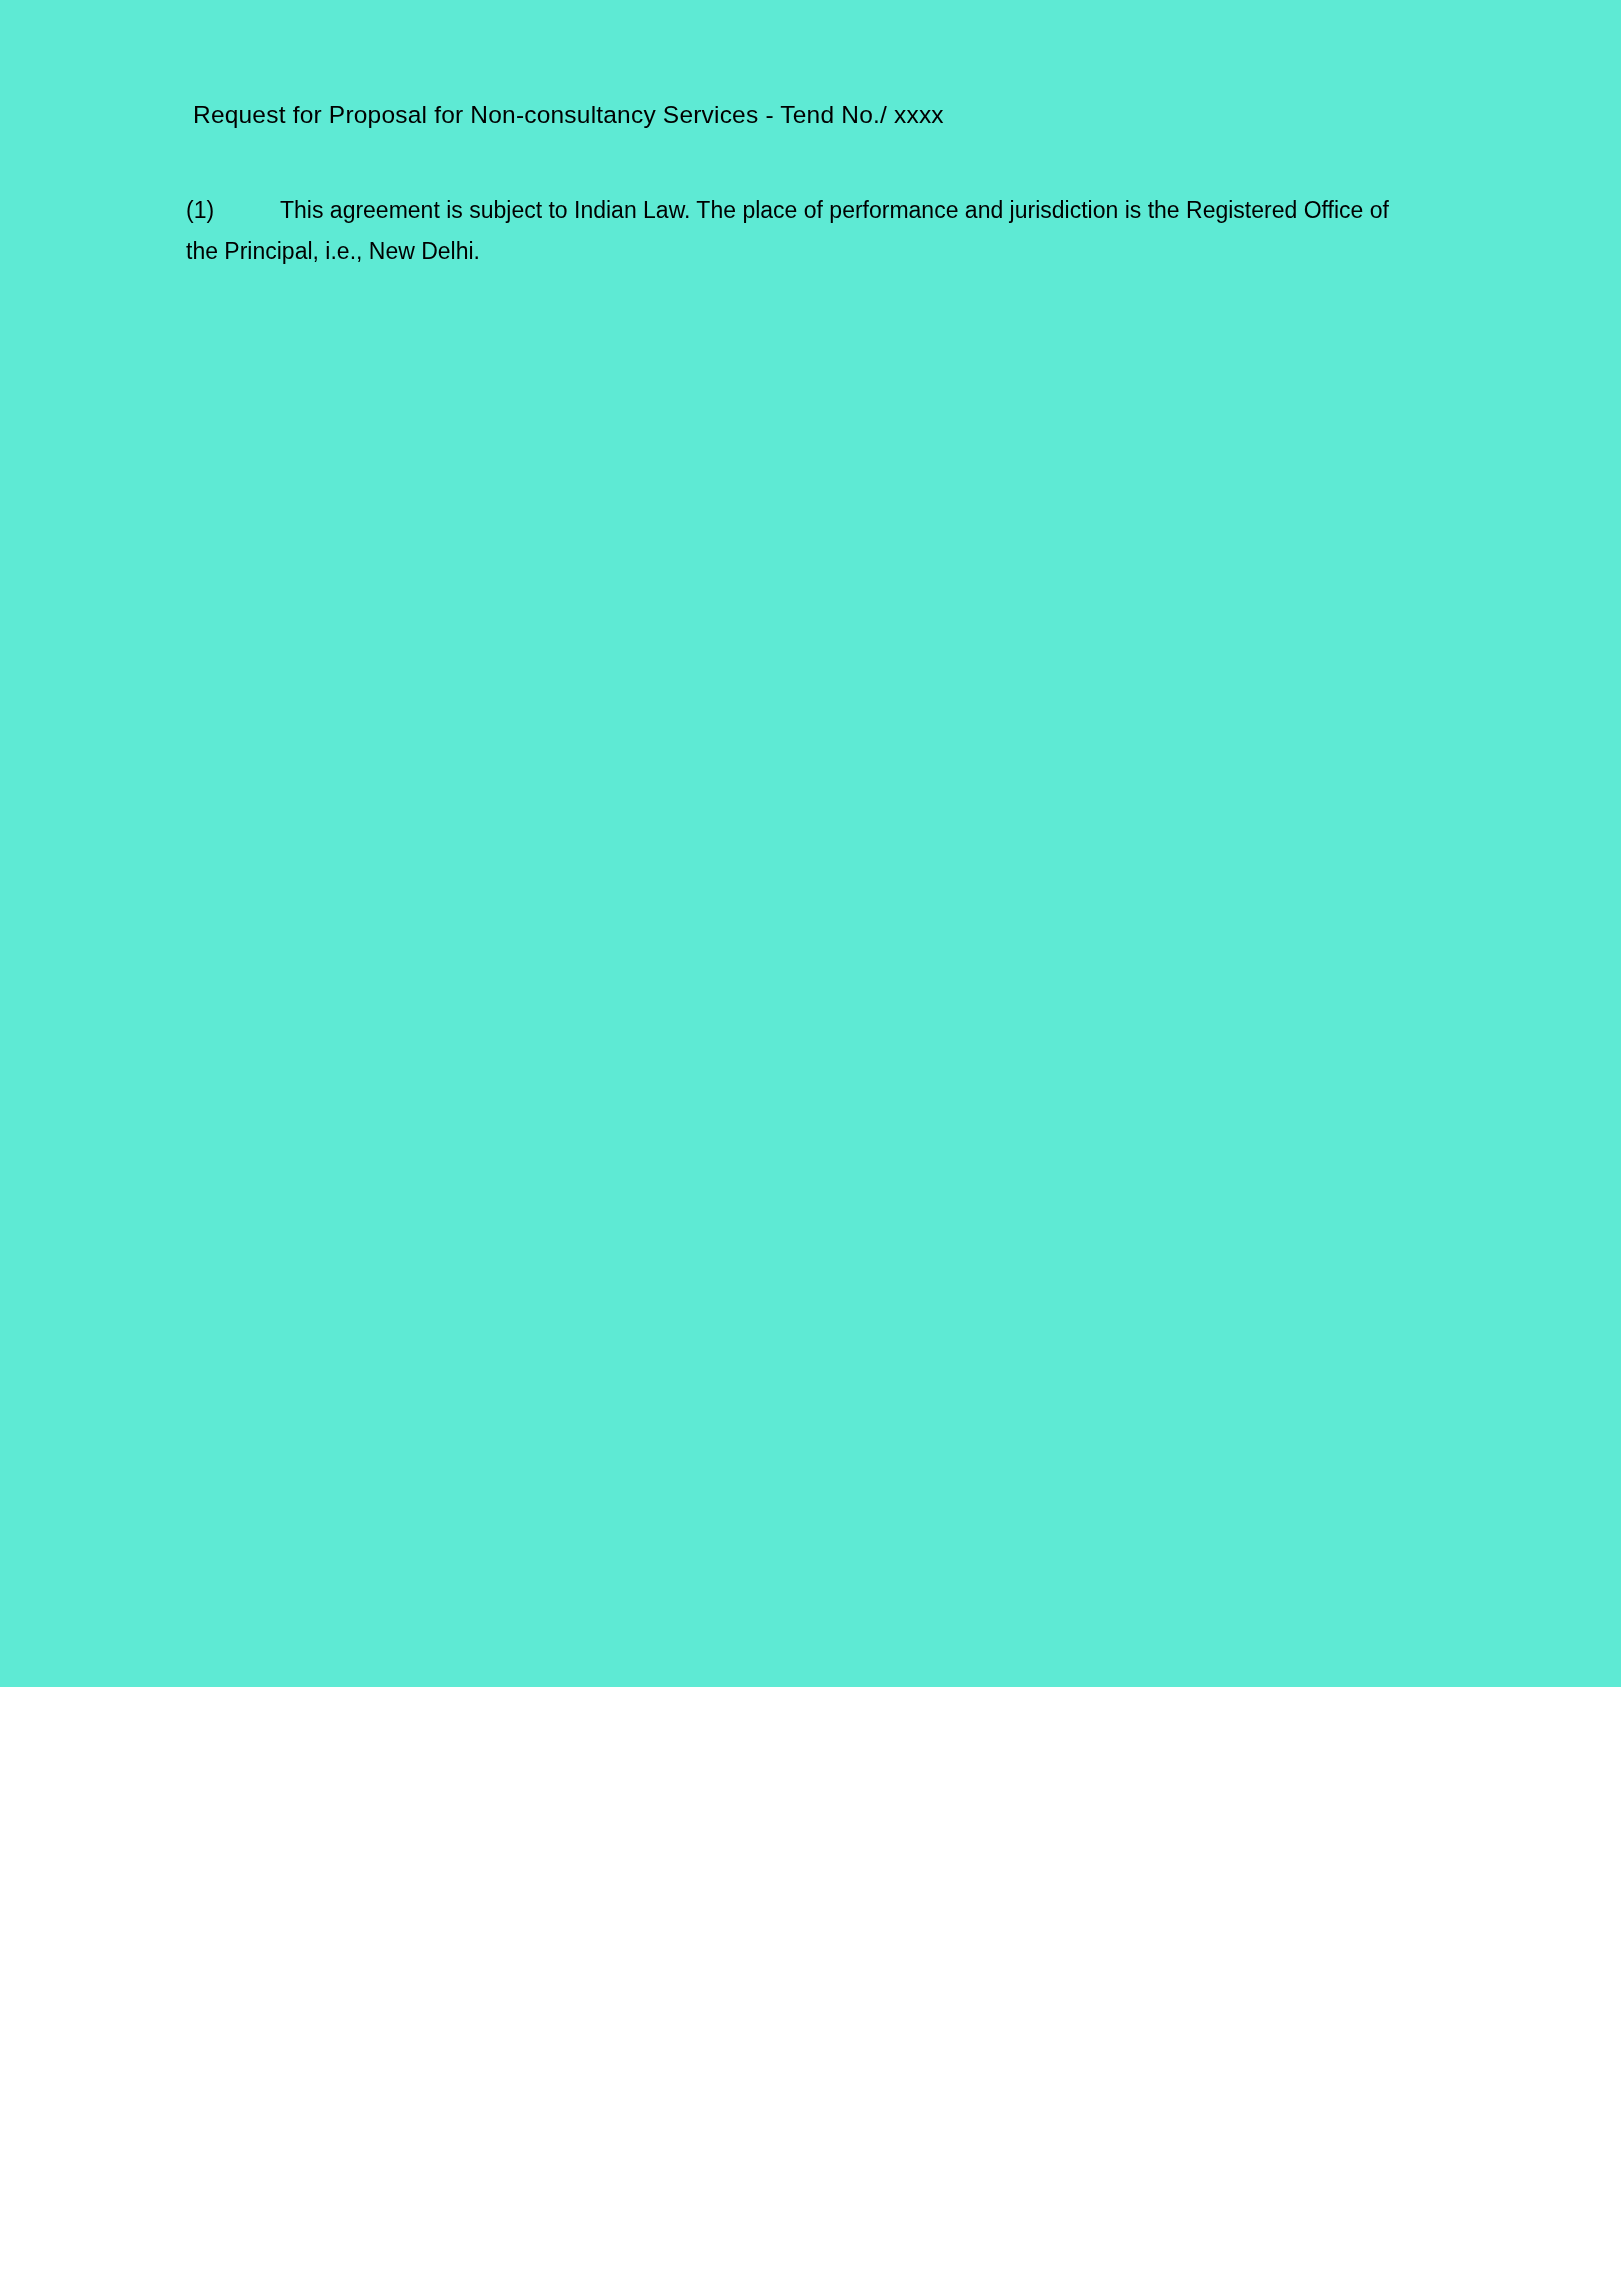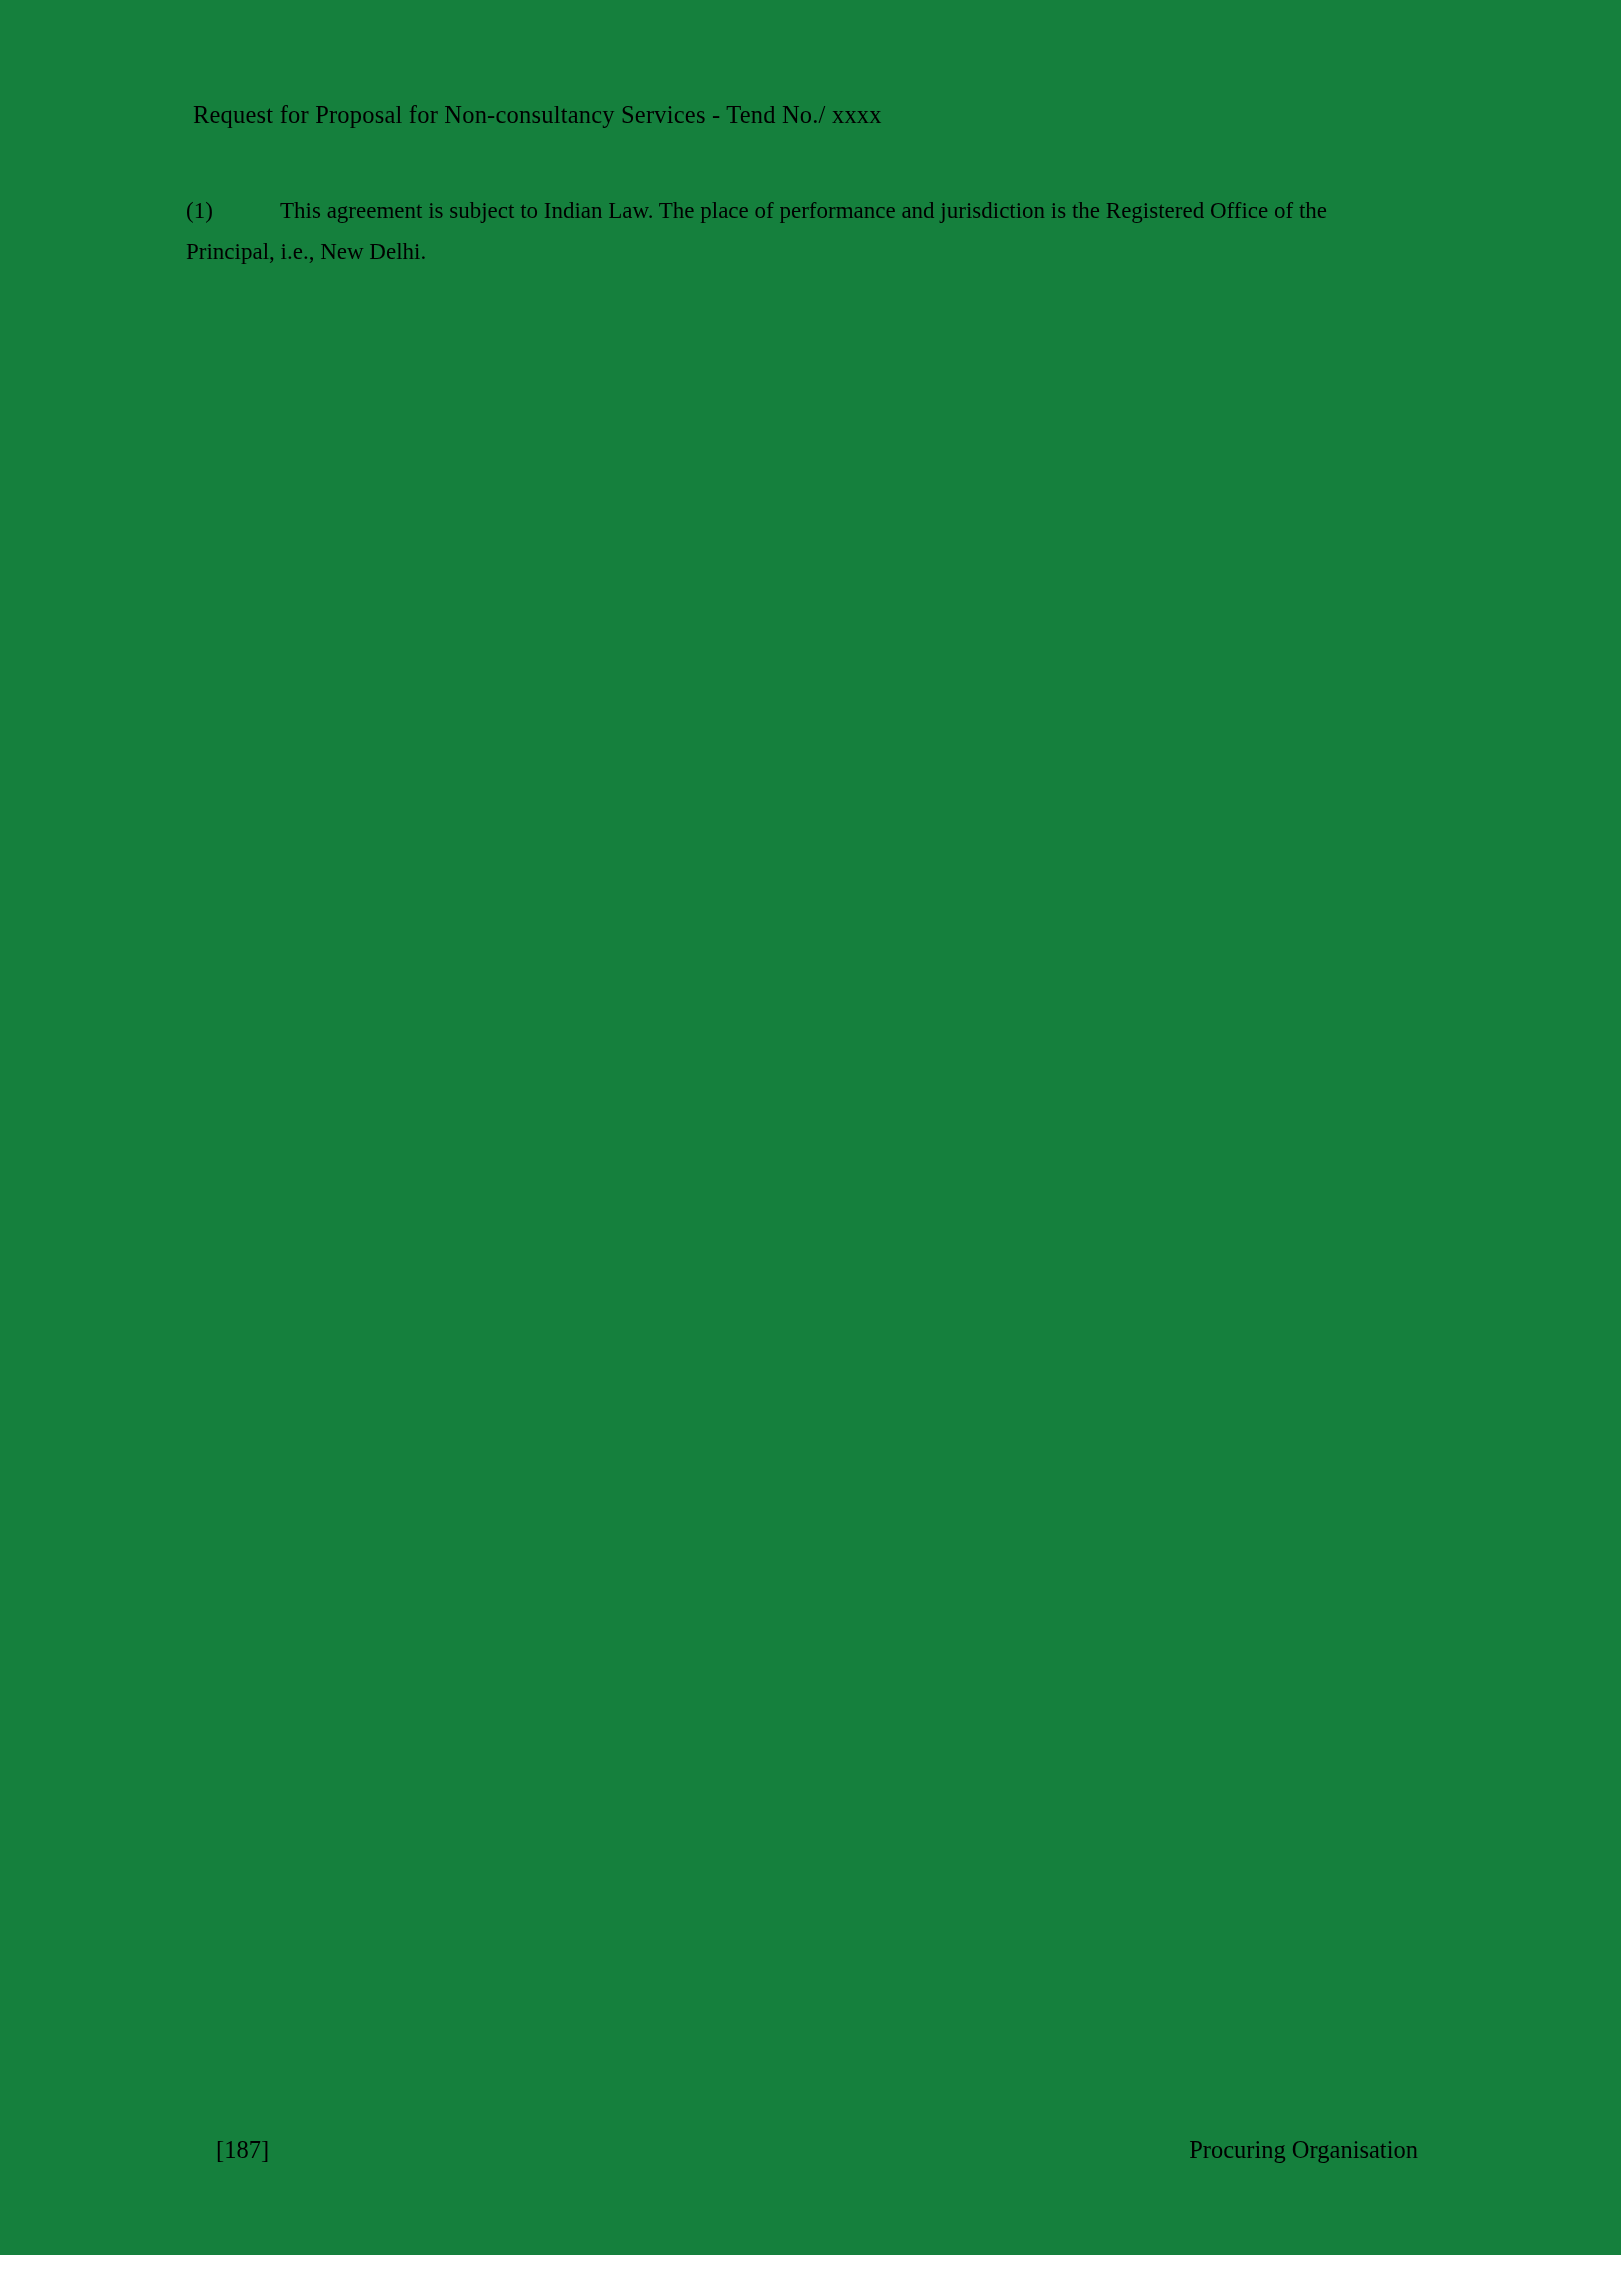--- a/index.html
+++ b/index.html
@@ -3,25 +3,25 @@
 <meta charset="utf-8">
 <style>
   html, body {
     margin: 0;
     padding: 0;
     background: #ffffff;
   }
   .page {
     position: relative;
     width: 1621px;
-    height: 2255px;
-    background: #15803d;
+    height: 1687px;
+    background: #5eead4;
     color: #000000;
     overflow: hidden;
-    font-family: Liberation Serif, serif;
+    font-family: Liberation Sans, sans-serif;
   }
   .header {
     position: absolute;
     top: 101px;
     left: 193px;
     right: 203px;
     font-size: 24.5px;
     line-height: 27.4px;
     letter-spacing: 0.2px;
     white-space: nowrap;

